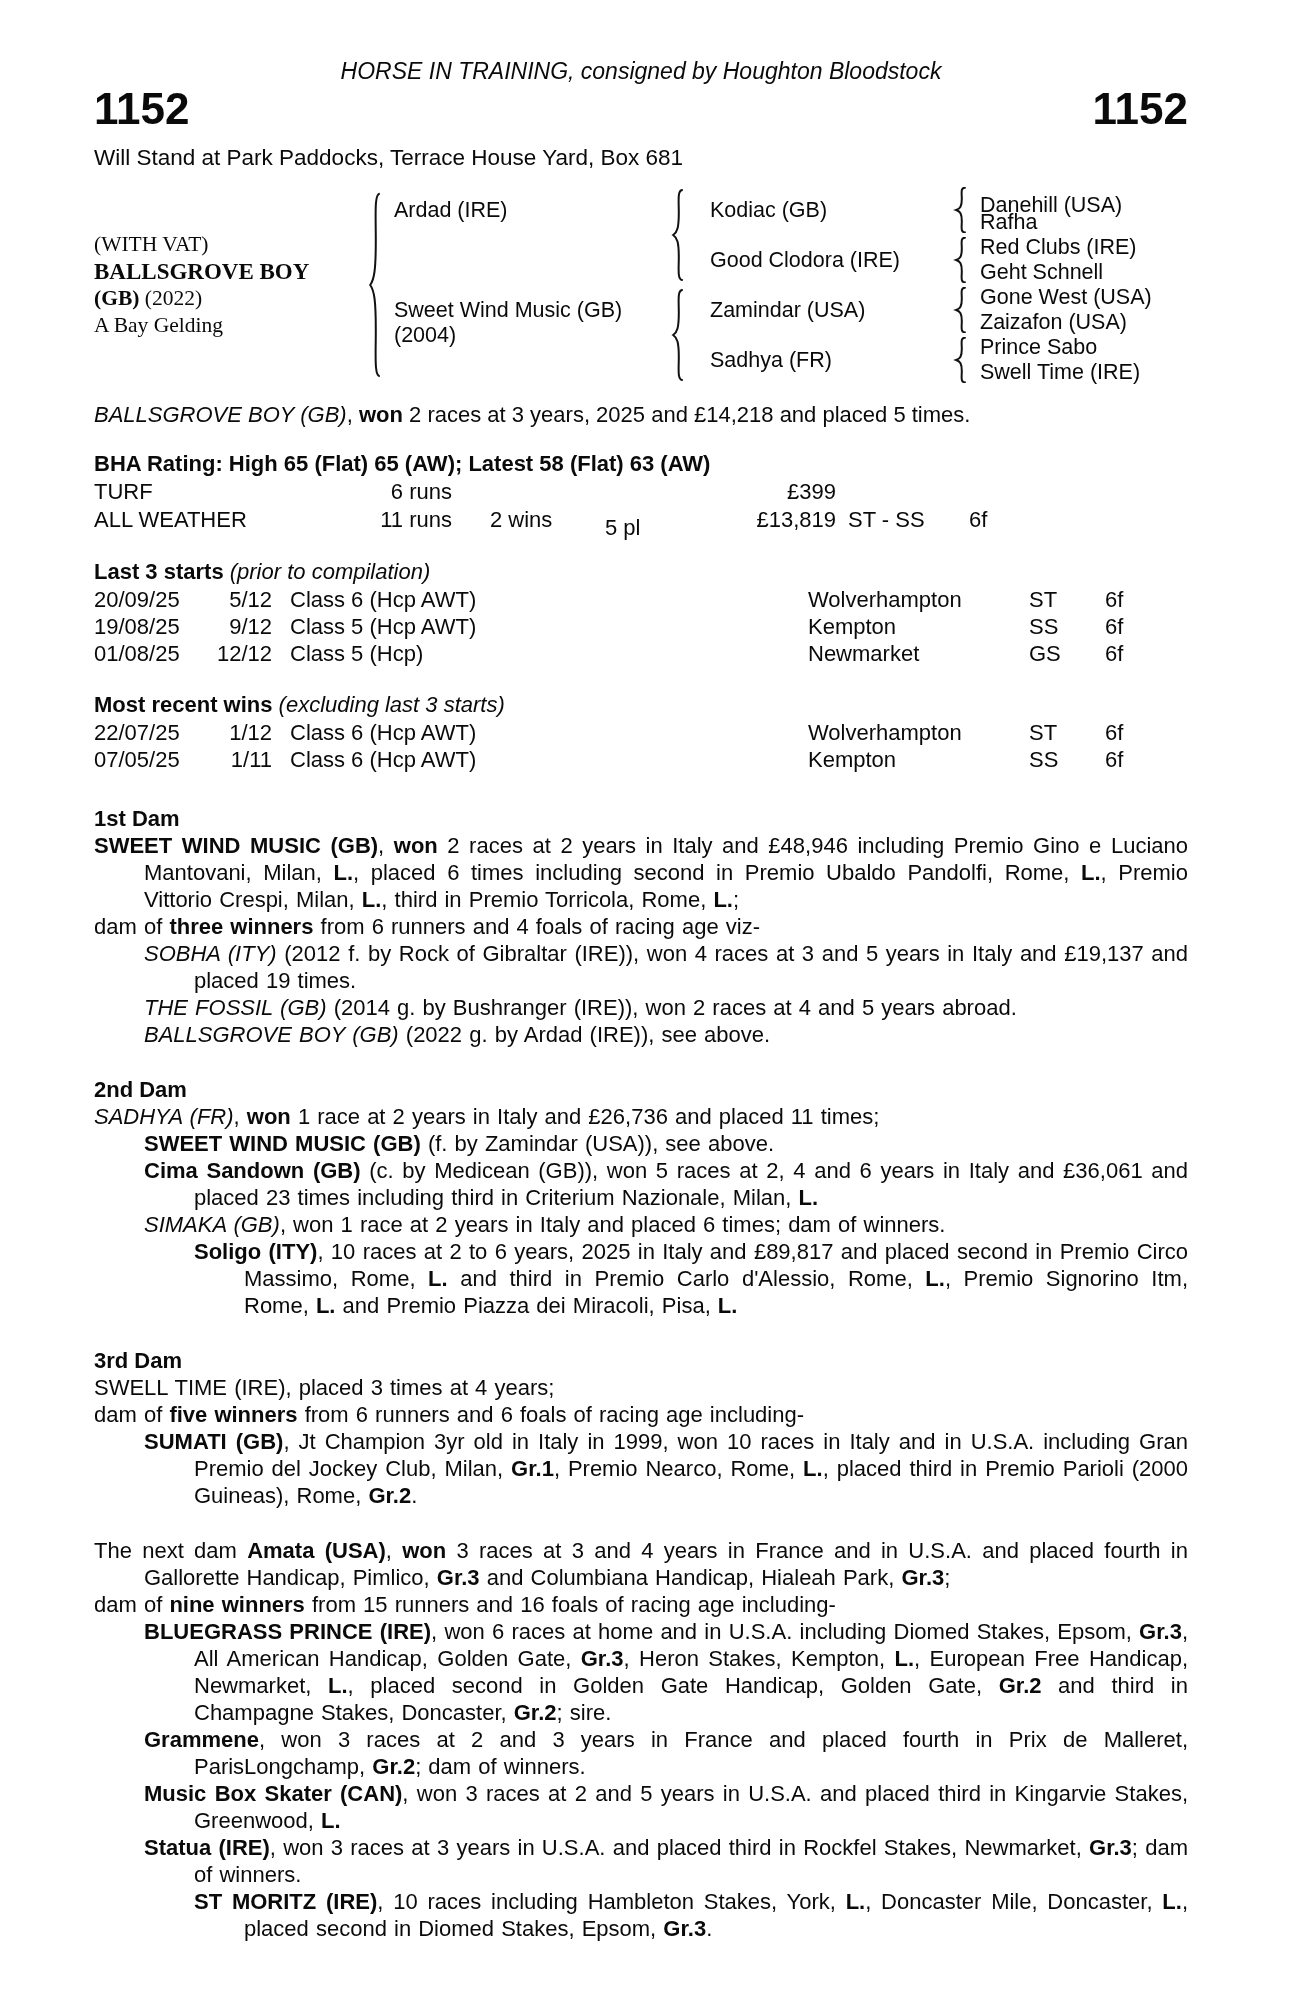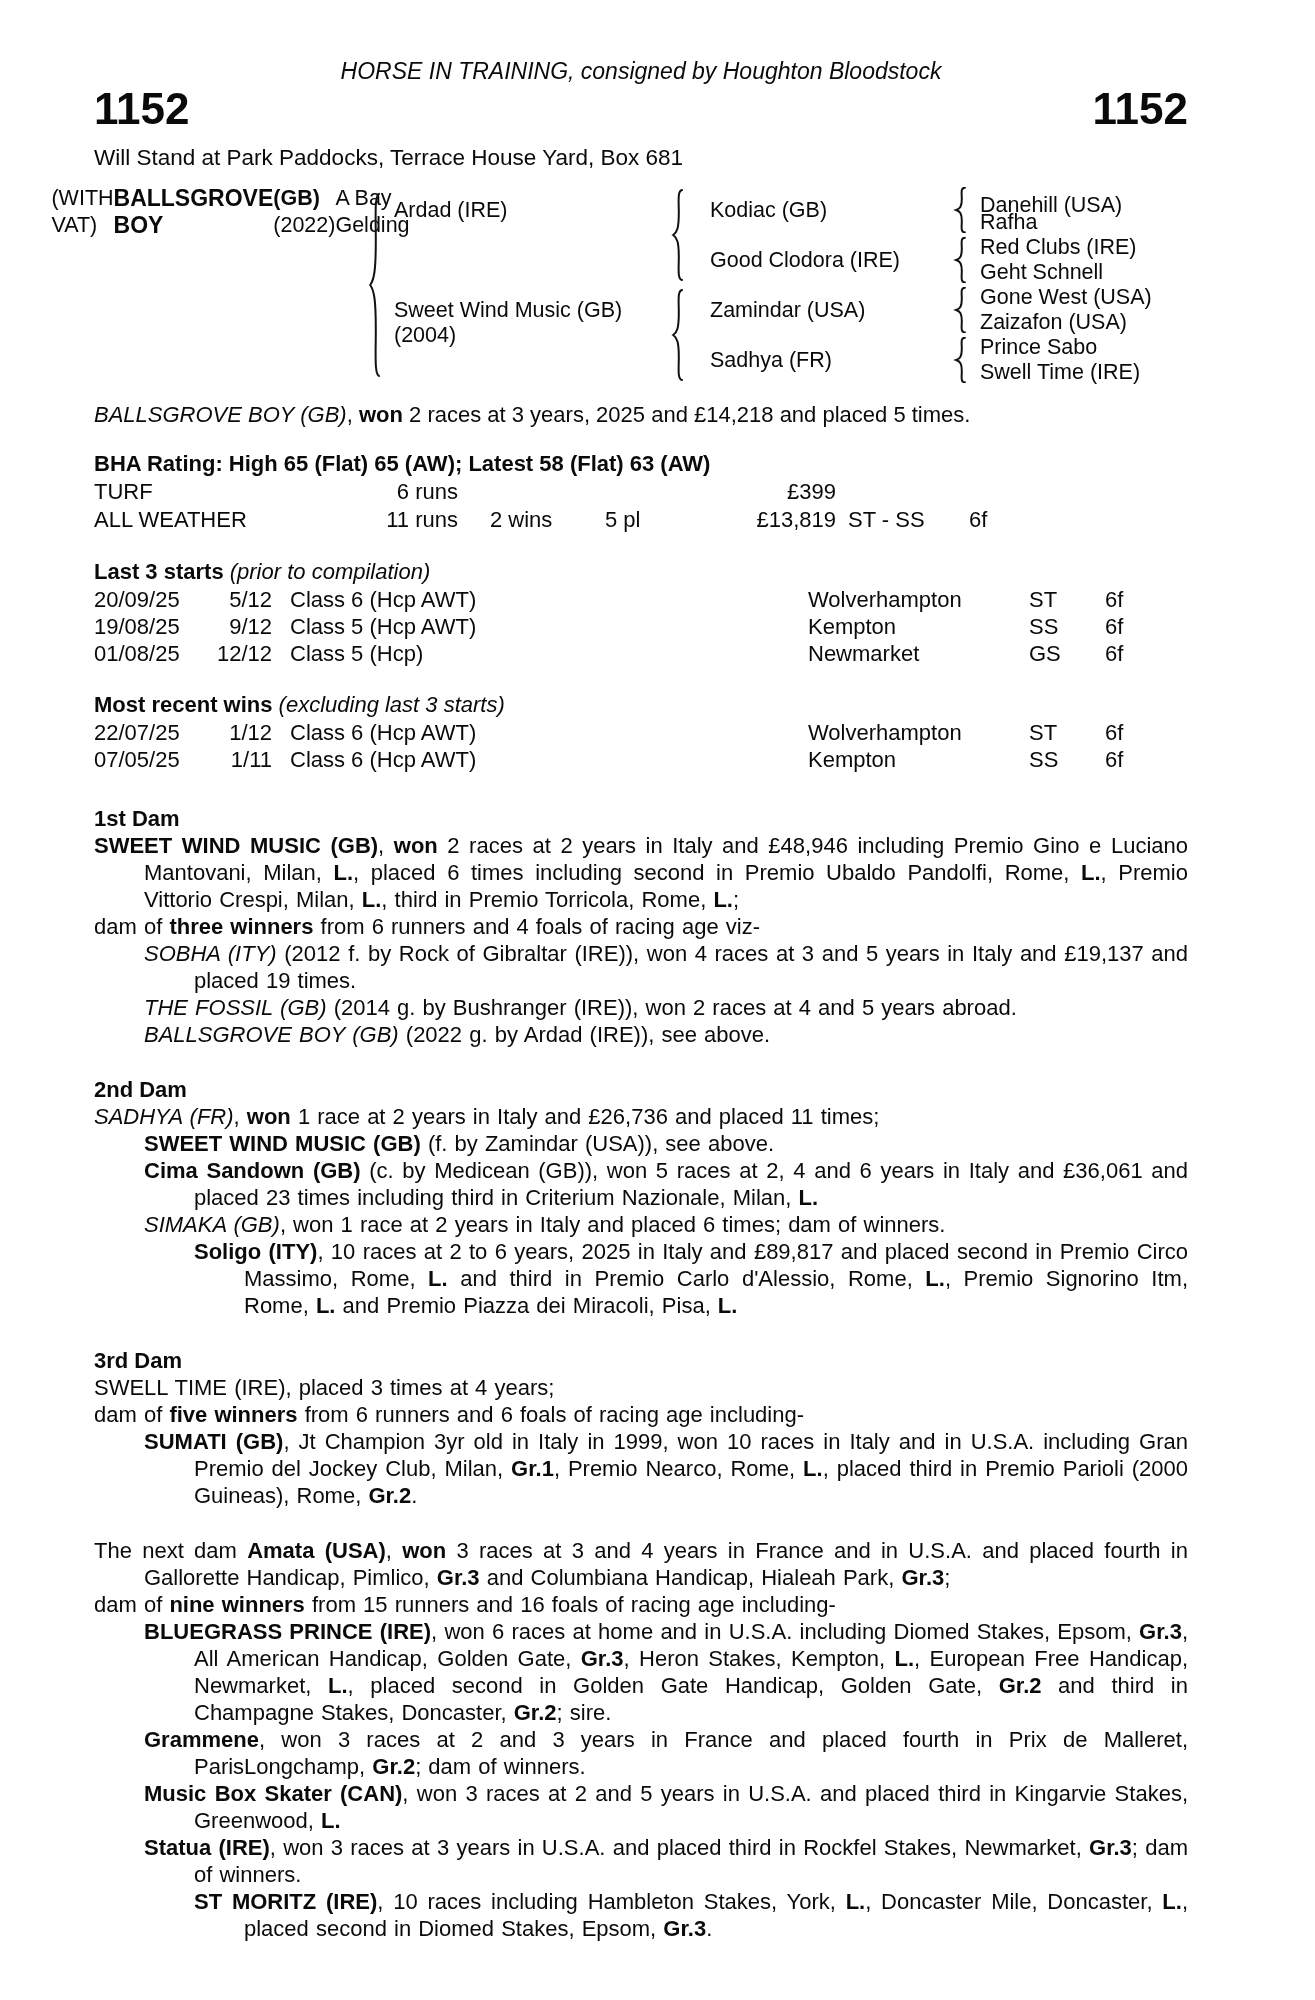--- a/index.html
+++ b/index.html
@@ -42,21 +42,21 @@
   .pedigree{
     margin-top:14px;
     display:grid;
     grid-template-columns:273px 27px 276px 40px 243px 27px 1fr;
     grid-template-rows:repeat(8,25px);
     font-size:21.5px;
   }
   .pedigree div{line-height:25px;}
   .subject{
     grid-column:1;grid-row:1/9;
-    display:flex;flex-direction:row;justify-content:center;
+    display:flex;flex-direction:column;justify-content:center;font-family:Liberation Serif, serif;
   }
   .subject div{line-height:27px;}
   .subj-name{font-weight:bold;font-size:23px;}
   .brace-cell{display:flex;align-items:center;justify-content:flex-start;}
   .brace-cell svg{width:16px;display:block;}
   .bc-main{grid-column:2;grid-row:1/9;}
   .bc-main svg{height:186px;}
   .bc-half svg{height:92px;}
   .bc-quarter svg{height:46px;}
   .cell-c{display:flex;flex-direction:column;justify-content:center;}
@@ -76,23 +76,23 @@
   .g3-0{grid-row:1;margin-top:16px;} .g3-1{grid-row:2;} .g3-2{grid-row:3;} .g3-3{grid-row:4;}
   .g3-4{grid-row:5;} .g3-5{grid-row:6;} .g3-6{grid-row:7;} .g3-7{grid-row:8;}
 
   
   .race-record{margin-top:16px;line-height:27px;}
   .bha{margin-top:22px;}
   .bha-head{font-weight:bold;line-height:28px;}
   .statrow{position:relative;height:28px;}
   .statrow span{position:absolute;top:0;line-height:28px;white-space:nowrap;}
   .sr-label{left:0;}
-  .sr-runs{left:264px;width:100px;text-align:right;}
+  .sr-runs{left:258px;width:100px;text-align:right;}
   .sr-wins{left:396px;}
-  .sr-pl{left:511px;}
+  .sr-pl{left:511px;margin-top:8px;}
   .sr-prize{left:600px;width:142px;text-align:right;}
   .sr-going{left:754px;}
   .sr-dist{left:875px;}
 
   .racetable{margin-top:24px;}
   .rt-head{line-height:28px;}
   .racerow{position:relative;height:27px;}
   .racerow span{position:absolute;top:0;line-height:27px;white-space:nowrap;}
   .rr-date{left:0;}
   .rr-pos{left:78px;width:100px;text-align:right;}

